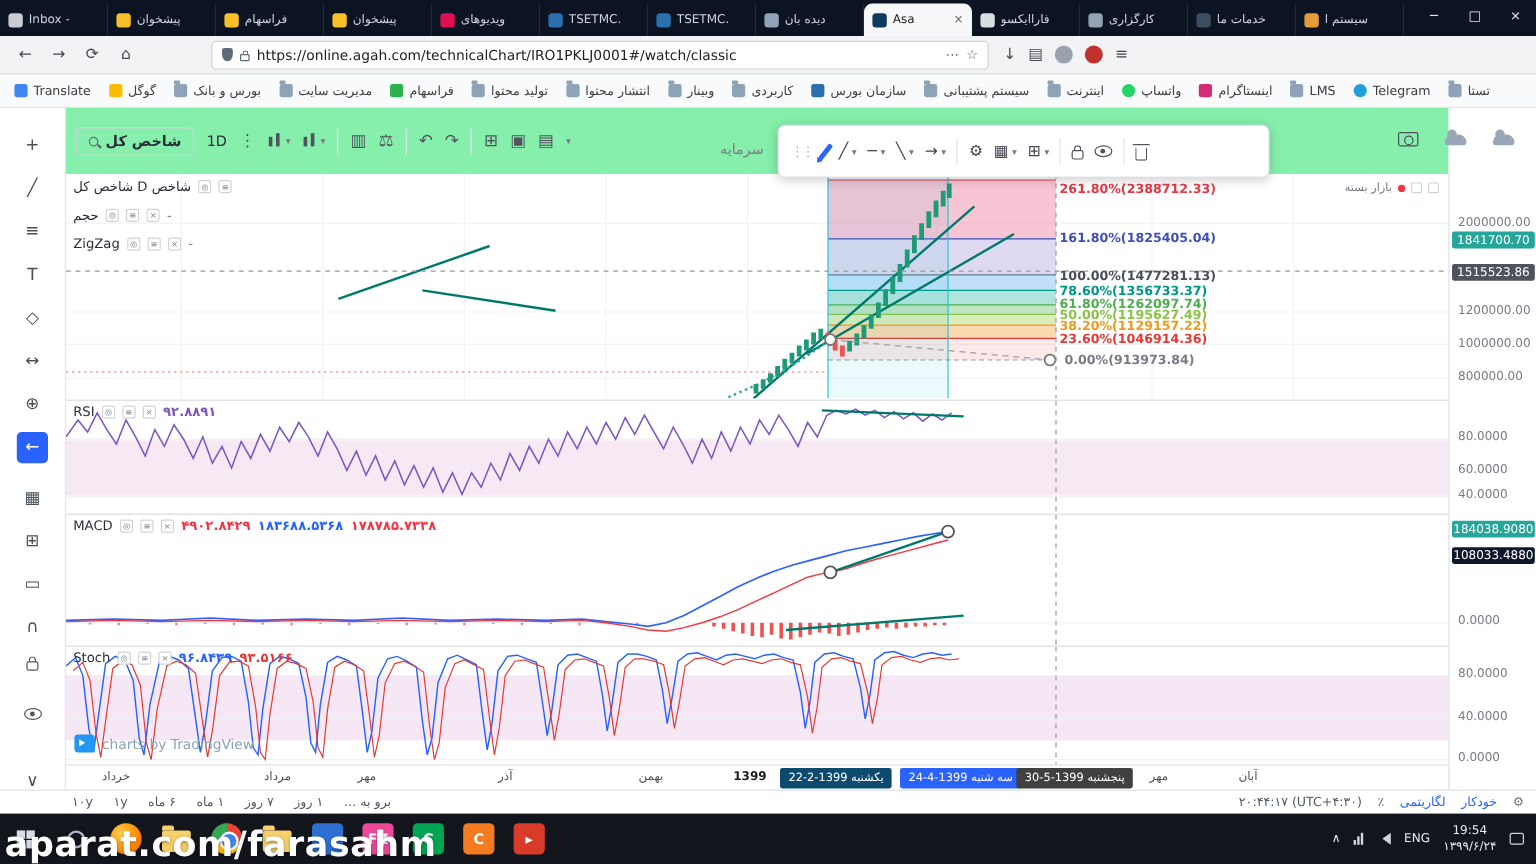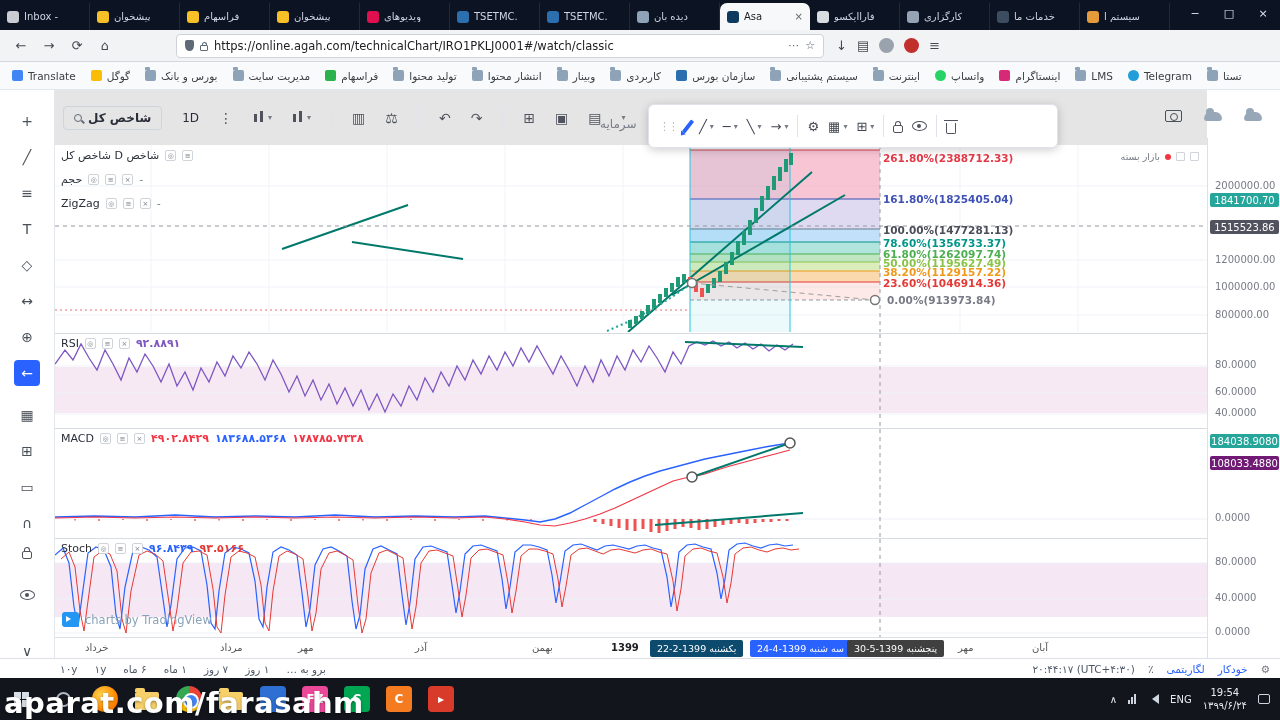--- a/index.html
+++ b/index.html
@@ -29,21 +29,21 @@
 
 #bookbar{position:absolute;top:62px;left:0;right:0;height:28px;background:#f9fafb;border-bottom:1px solid #e3e6ea;display:flex;align-items:center;gap:15px;padding:0 12px;font-size:10.5px;color:#3c4043;overflow:hidden;white-space:nowrap}
 .bk{display:flex;align-items:center;gap:5px}
 .bicon{width:11px;height:11px;border-radius:2px;position:relative;flex:none}
 .bicon.fold::before{content:"";position:absolute;top:-3px;left:0;width:5px;height:3px;background:inherit;border-radius:1px 1px 0 0}
 
 #lefttool{position:absolute;top:90px;left:0;width:55px;height:588px;background:#fff;border-right:1px solid #e4e7ec;z-index:6}
 .ltool{position:absolute;left:14px;width:26px;height:26px;text-align:center;line-height:26px;font-size:14px;color:#4a5058}
 .ltool.blue{background:#2962ff;color:#fff;border-radius:4px}
 
-#charttop{position:absolute;top:90px;left:55px;right:73px;height:55px;background:#e5e5e5;display:flex;align-items:center;gap:20px;padding:0 8px}
+#charttop{position:absolute;top:90px;left:55px;right:73px;height:55px;background:#86efac;display:flex;align-items:center;gap:10px;padding:0 8px}
 #symbolbtn{display:flex;align-items:center;gap:6px;border:1px solid #cfd4da;border-radius:4px;padding:4px 10px;font-size:12px;font-weight:bold;color:#2a2e39}
 .ic-mag{width:8px;height:8px;border:1.5px solid #5f6a78;border-radius:50%;position:relative}
 .ic-mag::after{content:"";position:absolute;left:6px;top:6px;width:4px;height:1.5px;background:#5f6a78;transform:rotate(45deg)}
 .ttxt{color:#2a2e39;font-size:12px}
 .ticon{color:#50535e;font-size:14px}
 .vsep{width:1px;height:22px;background:#e0e3eb}
 .ic-candles{width:12px;height:15px;position:relative}
 .ic-candles::before{content:"";position:absolute;left:1px;top:4px;width:3px;height:8px;background:#50535e}
 .ic-candles::after{content:"";position:absolute;right:2px;top:1px;width:3px;height:11px;background:#50535e}
 .caret{font-size:8px;color:#787b86}
@@ -541,21 +541,21 @@
     <span class="tick" style="top:42px">2000000.00</span>
     <span class="pbadge" style="top:55px;background:#26a69a">1841700.70</span>
     <span class="pbadge" style="top:82px;background:#50535e">1515523.86</span>
     <span class="tick" style="top:116px">1200000.00</span>
     <span class="tick" style="top:143px">1000000.00</span>
     <span class="tick" style="top:171px">800000.00</span>
     <span class="tick" style="top:221px">80.0000</span>
     <span class="tick" style="top:248px">60.0000</span>
     <span class="tick" style="top:269px">40.0000</span>
     <span class="pbadge" style="top:296px;background:#26a69a">184038.9080</span>
-    <span class="pbadge" style="top:318px;background:#701a75">108033.4880</span>
+    <span class="pbadge" style="top:318px;background:#0f172a">108033.4880</span>
     <span class="tick" style="top:374px">0.0000</span>
     <span class="tick" style="top:418px">80.0000</span>
     <span class="tick" style="top:454px">40.0000</span>
     <span class="tick" style="top:488px">0.0000</span>
   </div>
 
   <div id="timeaxis">
     <span class="month" style="left:30px">خرداد</span>
     <span class="month" style="left:165px">مرداد</span>
     <span class="month" style="left:243px">مهر</span>

